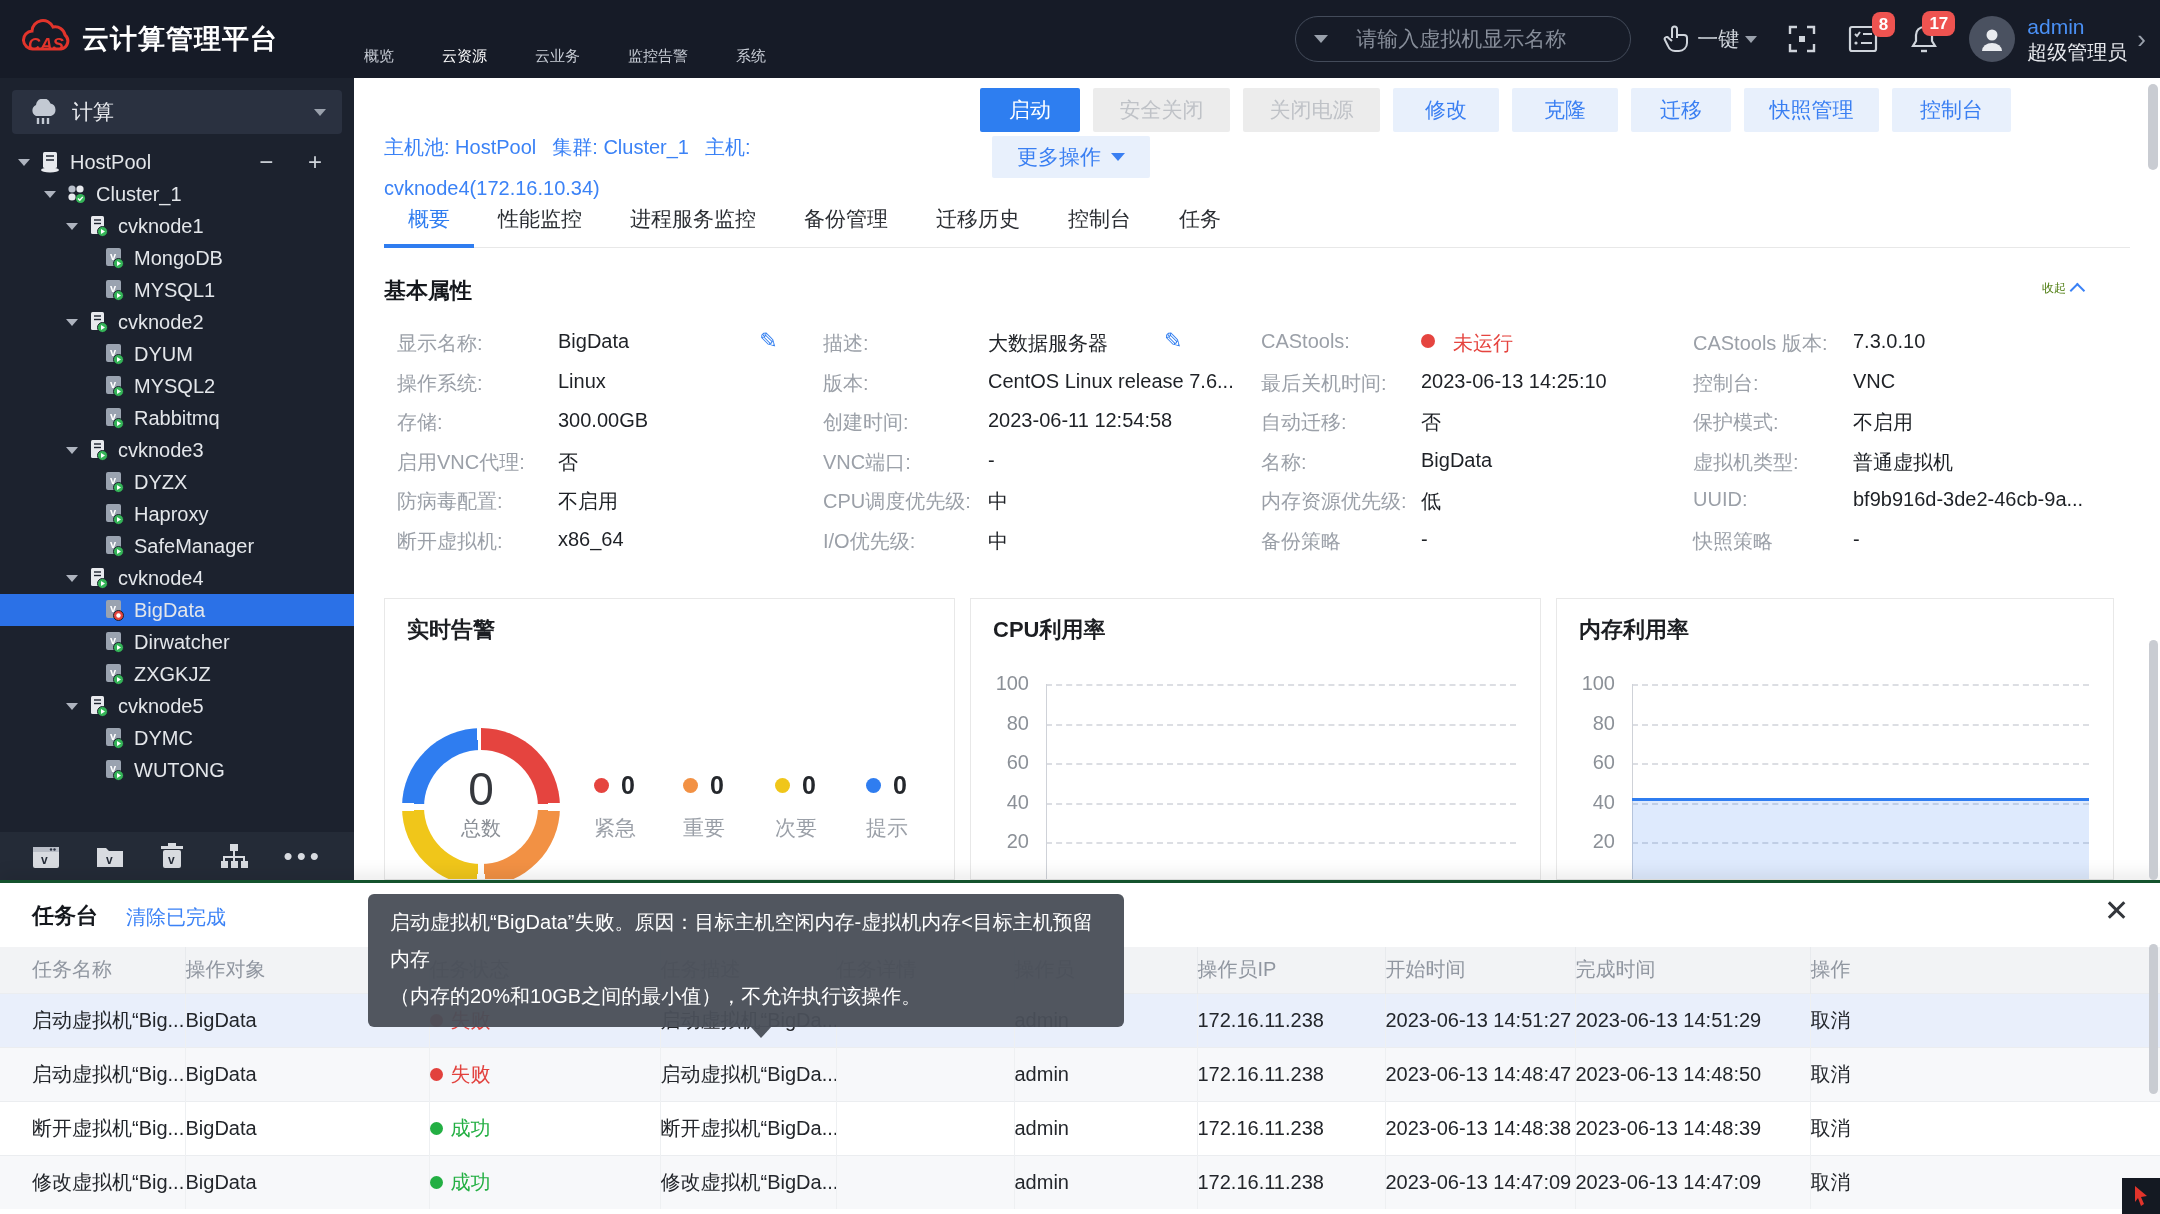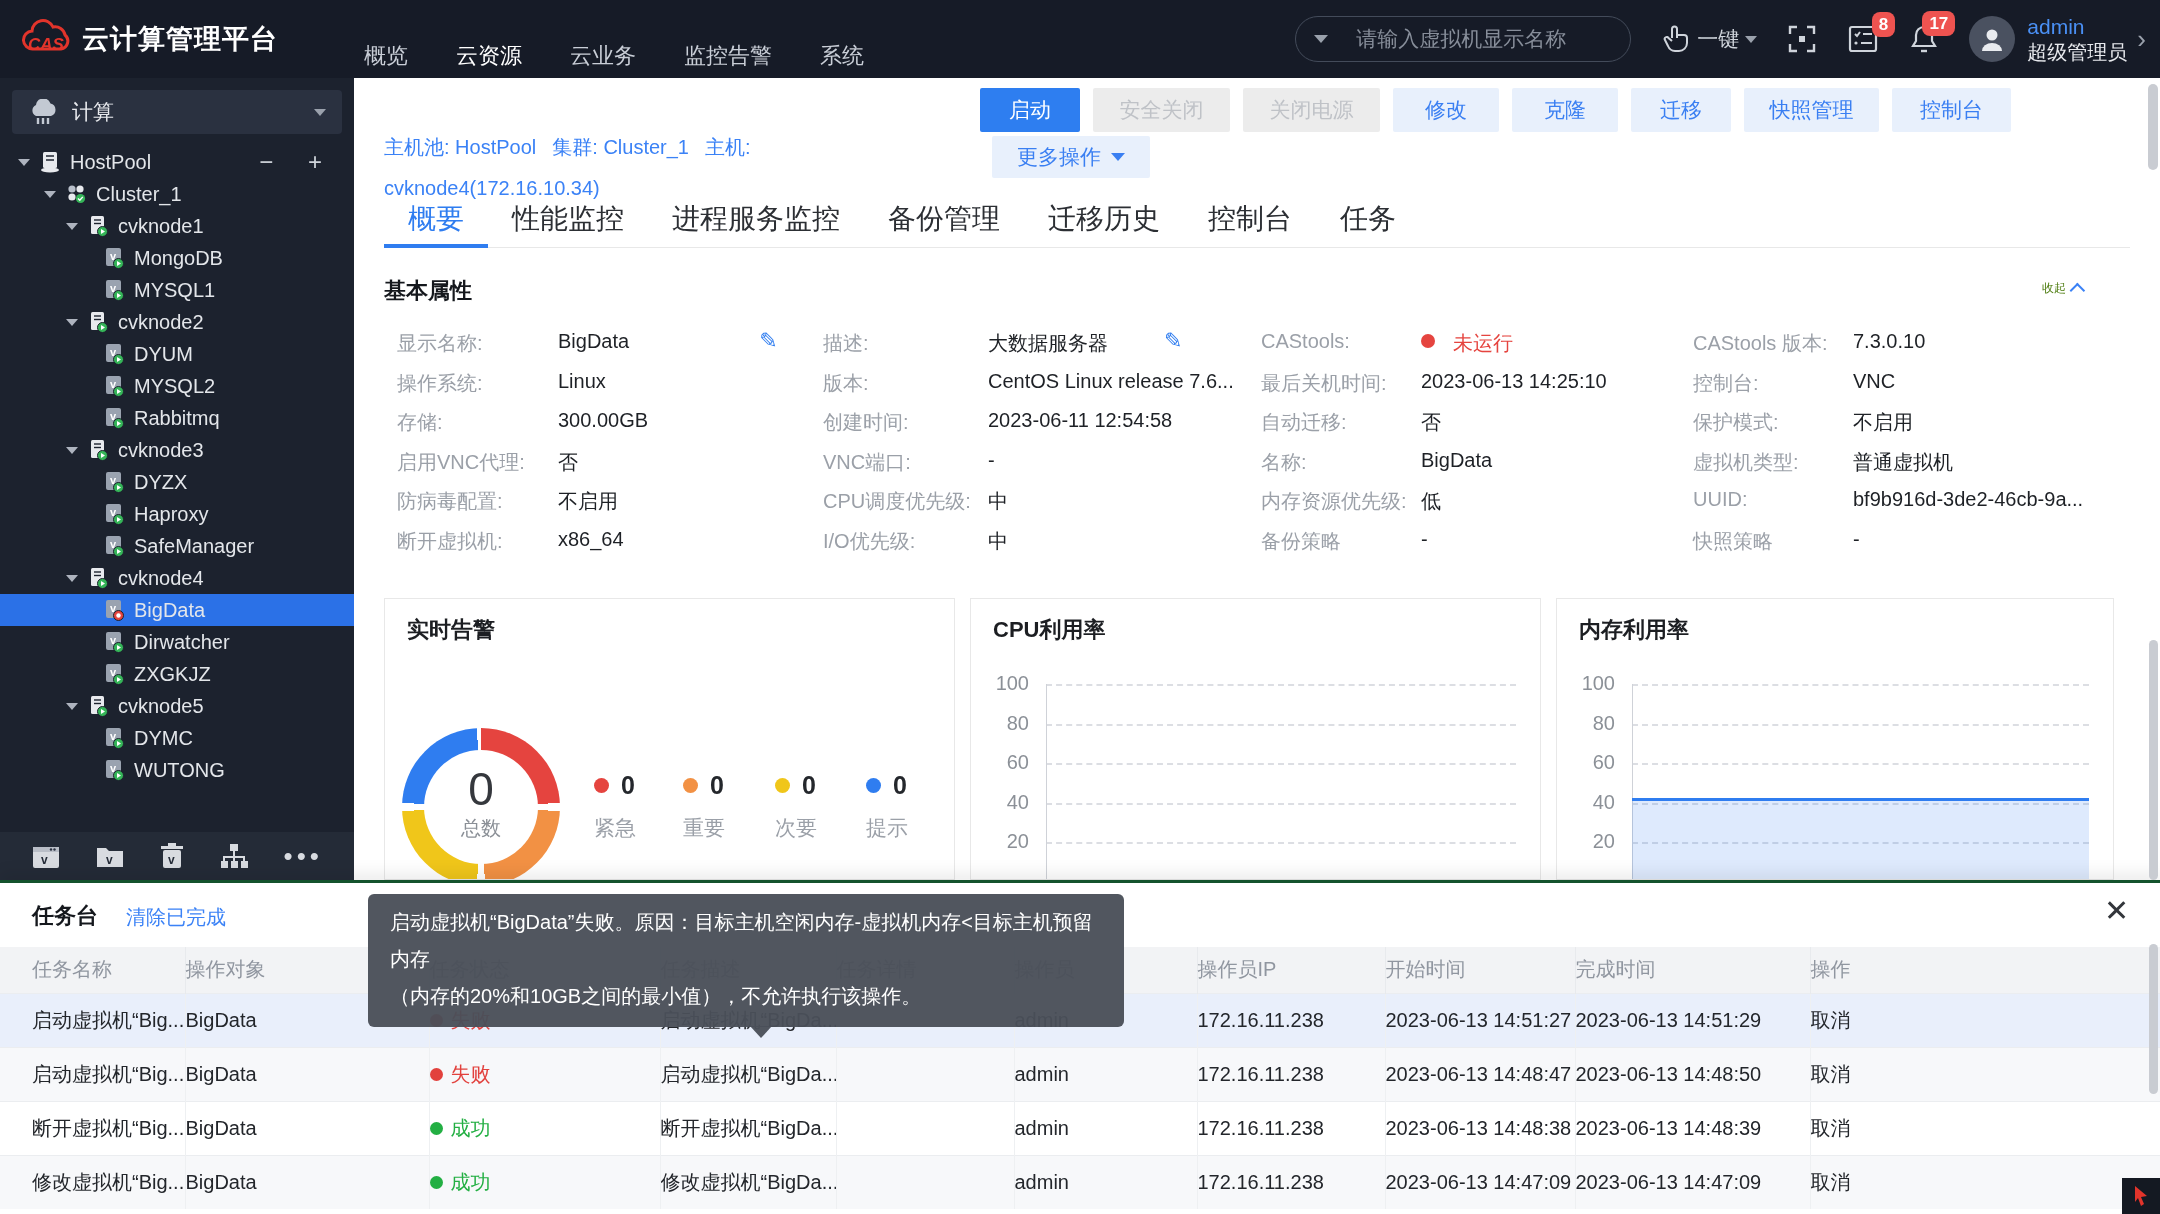--- a/index.html
+++ b/index.html
@@ -5,21 +5,21 @@
   * { margin:0; padding:0; box-sizing:border-box; }
   html,body { width:2160px; height:1214px; overflow:hidden; }
   body { font-family:"Liberation Sans","DejaVu Sans",sans-serif; background:#fff; position:relative; }
 
   
   #navbar { position:absolute; left:0; top:0; width:2160px; height:78px; background:#161b27; display:flex; align-items:center; }
   .logo-wrap { display:flex; align-items:center; margin-left:20px; }
   .logo-svg { width:52px; height:40px; }
   .brand { color:#fff; font-size:27px; font-weight:bold; margin-left:10px; letter-spacing:1px; }
   .nav-menu { display:flex; margin-left:62px; height:78px; align-items:center; }
-  .nav-item { position:relative; color:#c9ced7; font-size:22px; padding:1px 24px; height:78px; line-height:78px; cursor:pointer;margin-top:32px; }
+  .nav-item { position:relative; color:#c9ced7; font-size:15px; padding:1px 24px; height:78px; line-height:78px; cursor:pointer;margin-top:32px; }
   .nav-item.active { color:#fff; }
   .nav-item.active::after { content:""; position:absolute; left:8px; right:8px; bottom:0; height:6px; background:#2f7df0; }
   .nav-right { margin-left:auto; display:flex; align-items:center; margin-right:14px; }
   .searchbox { display:flex; align-items:center; width:336px; height:46px; border:1px solid #434b5a; border-radius:24px; padding:0 16px 0 18px; }
   .searchbox .caret { width:0; height:0; border-left:7px solid transparent; border-right:7px solid transparent; border-top:8px solid #9aa1ac; margin-right:14px; }
   .searchbox .divider { width:1px; height:30px; background:#434b5a; margin-right:14px; }
   .searchbox input { flex:1; background:transparent; border:none; outline:none; color:#cfd4db; font-size:21px; font-family:inherit; }
   .searchbox input::placeholder { color:#878e9a; }
   .nav-ic { position:relative; margin-left:30px; display:flex; align-items:center; color:#cfd4db; }
   .nav-ic svg { display:block; }
@@ -56,21 +56,21 @@
   .crumbs span { cursor:pointer; }
   #actions { position:absolute; left:626px; top:10px; display:flex; gap:13px; }
   .btn { height:44px; font-size:21px; border:none; border-radius:2px; cursor:pointer; font-family:inherit; }
   .btn.primary { background:#2e7ef0; color:#fff; }
   .btn.disabled { background:#ececec; color:#bfc2c7; cursor:default; }
   .btn.light { background:#e8f0fc; color:#3a7ff2; }
   .btn-more { position:absolute; left:638px; top:58px; width:158px; height:42px; background:#e8f0fc; color:#3a7ff2; font-size:21px; border:none; border-radius:2px; cursor:pointer; display:flex; align-items:center; justify-content:center; gap:10px; font-family:inherit; }
   .btn-more .caret-b { width:0; height:0; border-left:7px solid transparent; border-right:7px solid transparent; border-top:8px solid #3a7ff2; }
 
   #tabs { position:absolute; left:30px; top:118px; right:30px; height:52px; border-bottom:1px solid #e8e8e8; display:flex; }
-  .tab { position:relative; font-size:28px; color:#2c2f34; padding:0 24px; line-height:46px; cursor:pointer; }
+  .tab { position:relative; font-size:21px; color:#2c2f34; padding:0 24px; line-height:46px; cursor:pointer; }
   .tab.active { color:#2f7df0; }
   .tab.active::after { content:""; position:absolute; left:0; right:0; bottom:-1px; height:4px; background:#2f7df0; }
 
   .sec-title { position:absolute; left:30px; top:198px; font-size:22px; font-weight:bold; color:#15181d; }
   .collapse-link { position:absolute; left:1688px; top:202px; color:#4d7c0f; font-size:12px; cursor:pointer; display:flex; align-items:center; gap:8px; }
   .chev-up { width:11px; height:11px; border-left:2px solid #3b82f6; border-top:2px solid #3b82f6; transform:rotate(45deg) translateY(3px); }
 
   #props { position:absolute; left:43px; top:252px; display:grid; grid-template-columns:161px 265px 165px 273px 160px 272px 160px 283px; grid-auto-rows:39.5px; }
   .p-label { color:#9ba0a8; font-size:20px; }
   .p-val { color:#1e2126; font-size:20px; display:flex; align-items:flex-start; gap:10px; }

